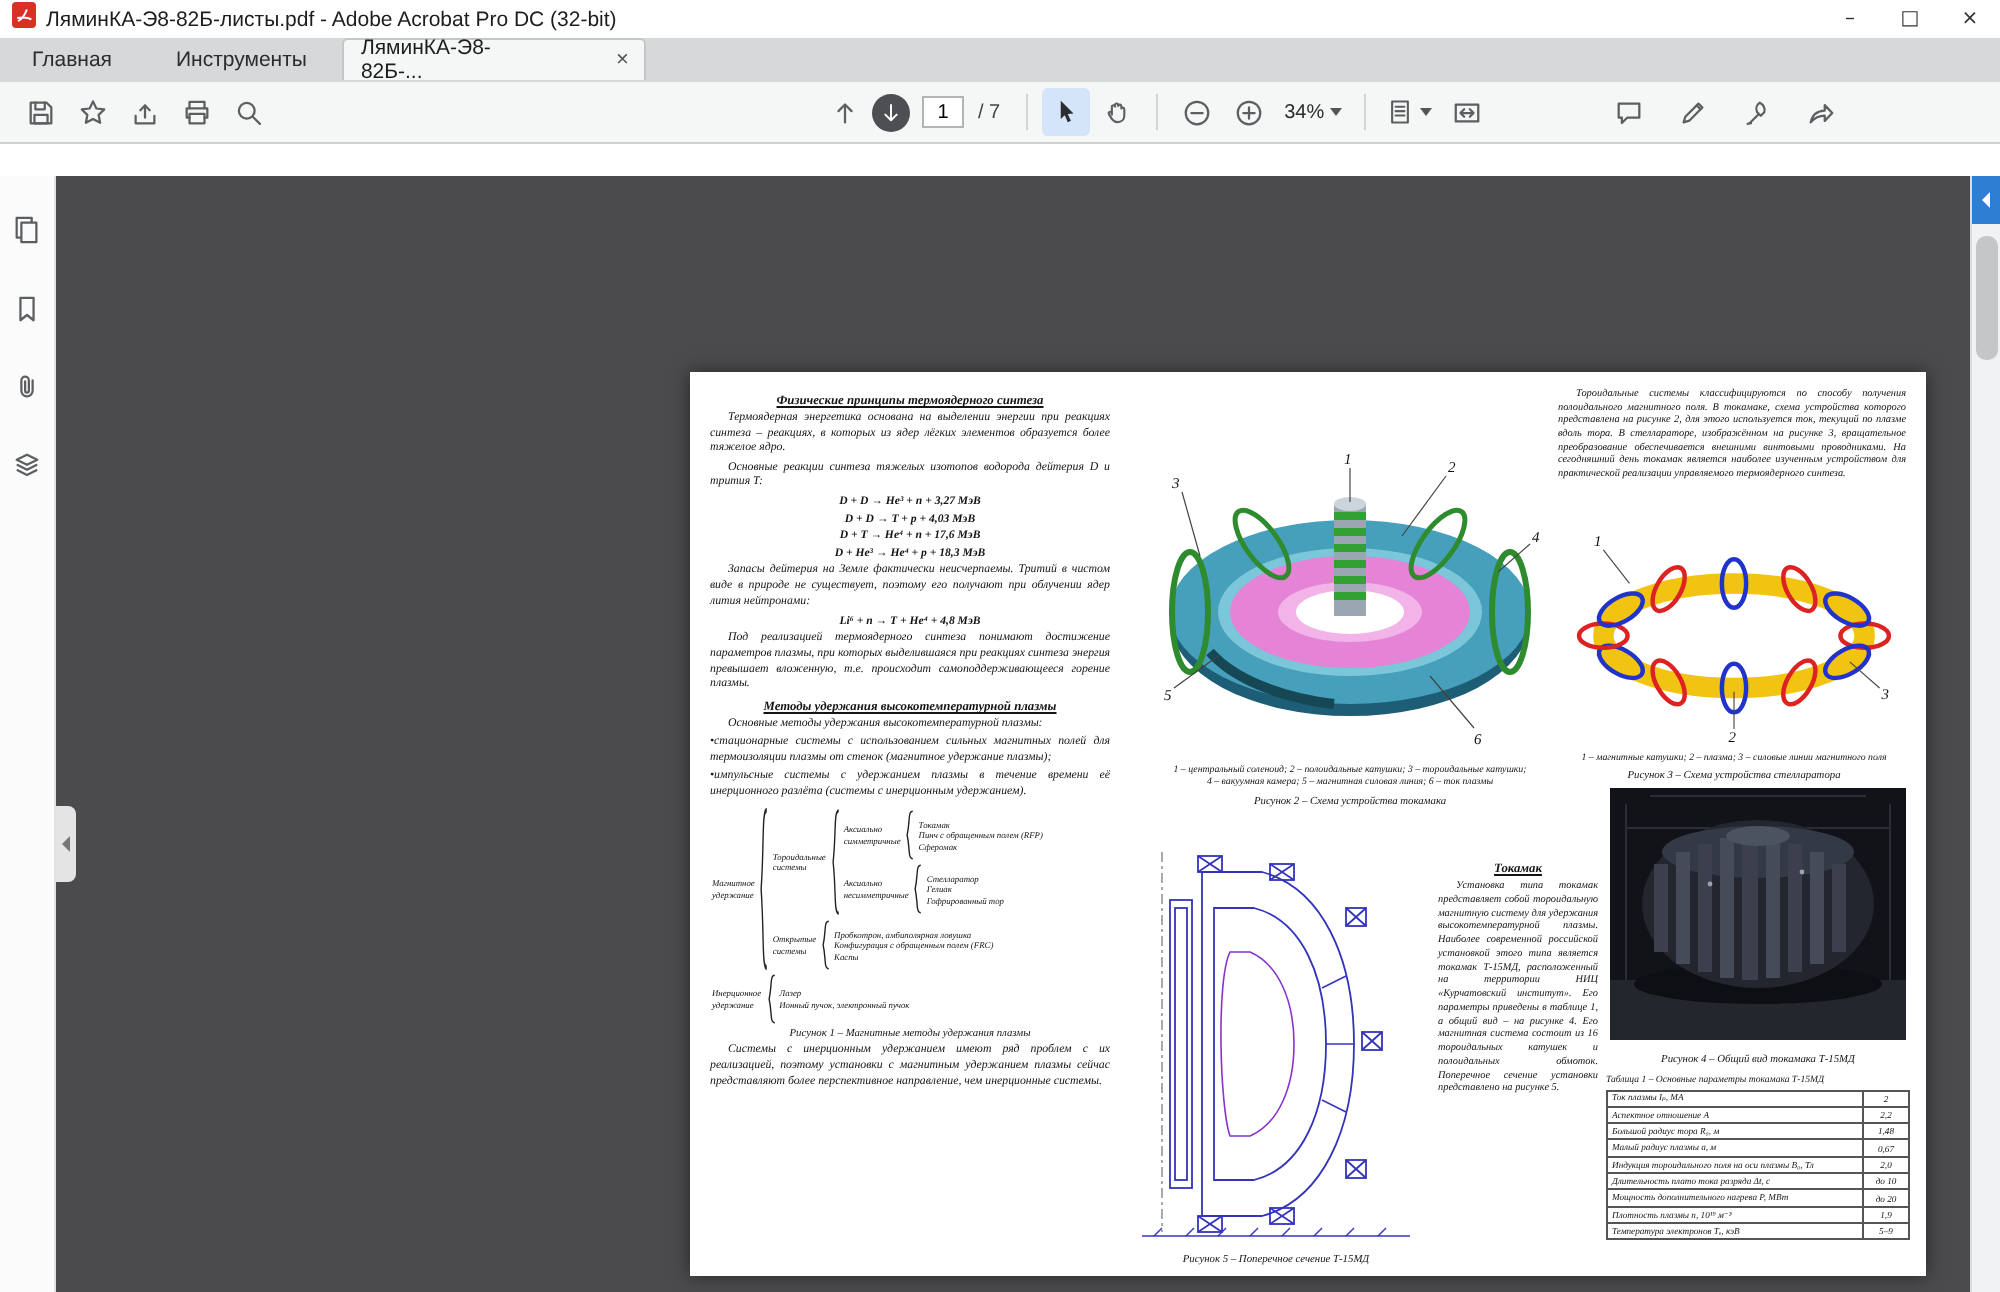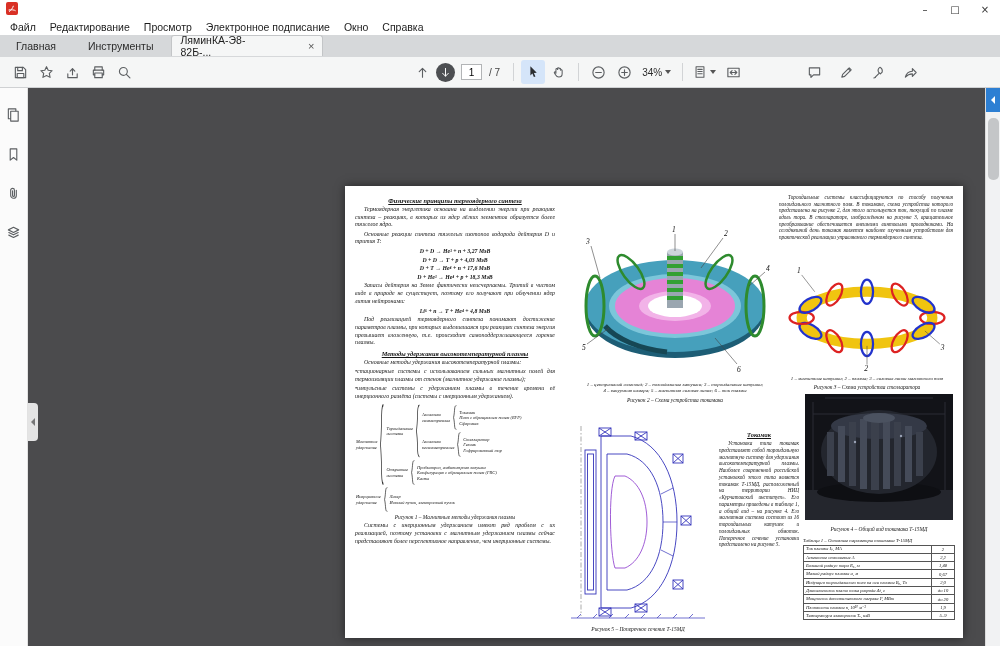--- a/index.html
+++ b/index.html
@@ -104,36 +104,28 @@
 
 <div id="app">
 
   <header class="titlebar">
     <span>
       <svg width="12" height="13" viewBox="0 0 12 13">
           <rect width="12" height="13" rx="2" fill="#d93025"></rect>
           <path d="M3,9.6 C4.6,8.8 6.8,6.2 7.4,3.8 M2.6,8 C5,7.6 8.6,7.8 9.6,8.8" stroke="#fff" stroke-width="1" fill="none"></path>
         </svg>
     </span>
+    <span class="title">ЛяминКА-Э8-82Б-листы.pdf - Adobe Acrobat Pro DC (32-bit)</span>
     <div class="wincontrols">
       <button class="winbtn">–</button>
       <button class="winbtn">□</button>
       <button class="winbtn">×</button>
     </div>
   </header>
 
-  <nav class="menubar">
-
-  <button class="menuitem">Файл</button>
-      <button class="menuitem">Редактирование</button>
-      <button class="menuitem">Просмотр</button>
-      <button class="menuitem">Электронное подписание</button>
-      <button class="menuitem">Окно</button>
-      <button class="menuitem">Справка</button>
-    </nav>
 
   <div class="tabbar">
     <button class="apptab">Главная</button>
     <button class="apptab">Инструменты</button>
     <div class="doctab">
       <span>ЛяминКА-Э8-82Б-...</span>
       <span class="tabclose">×</span>
     </div>
   </div>
 

